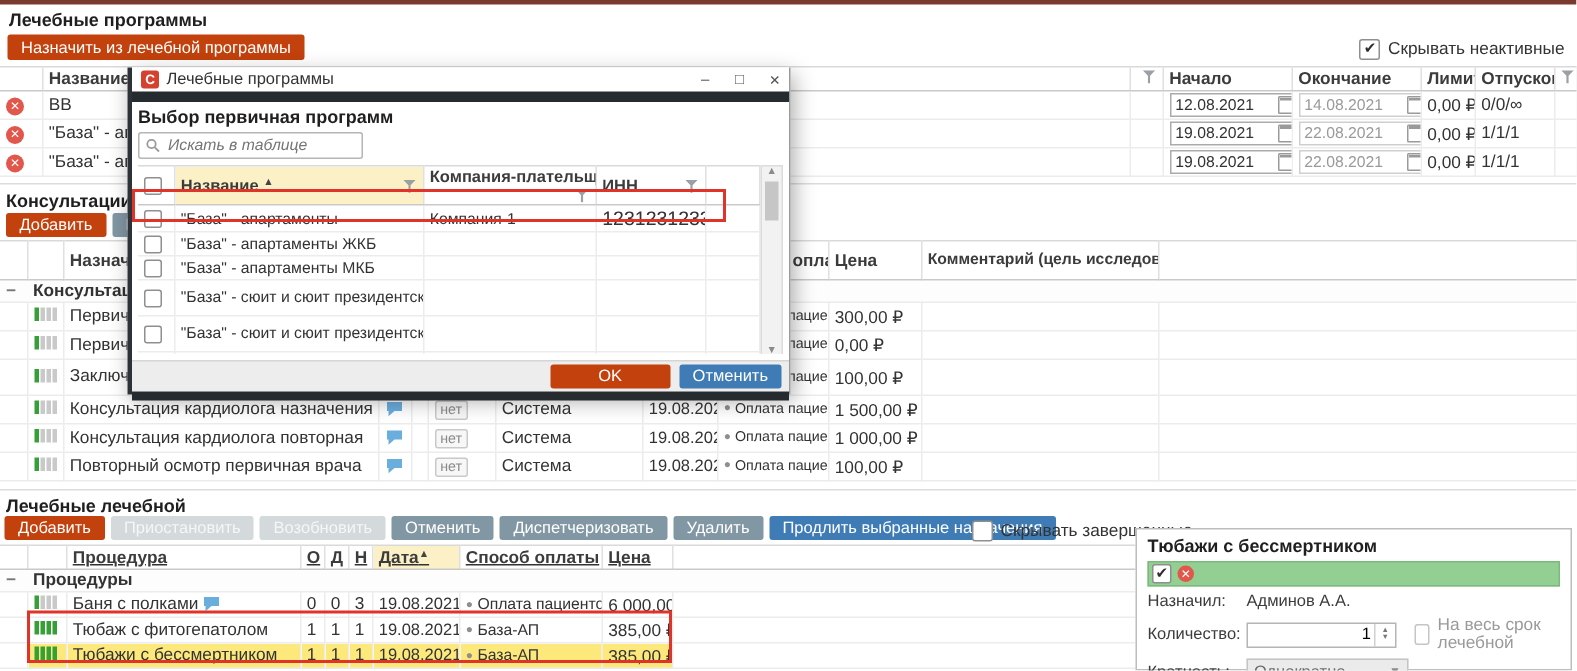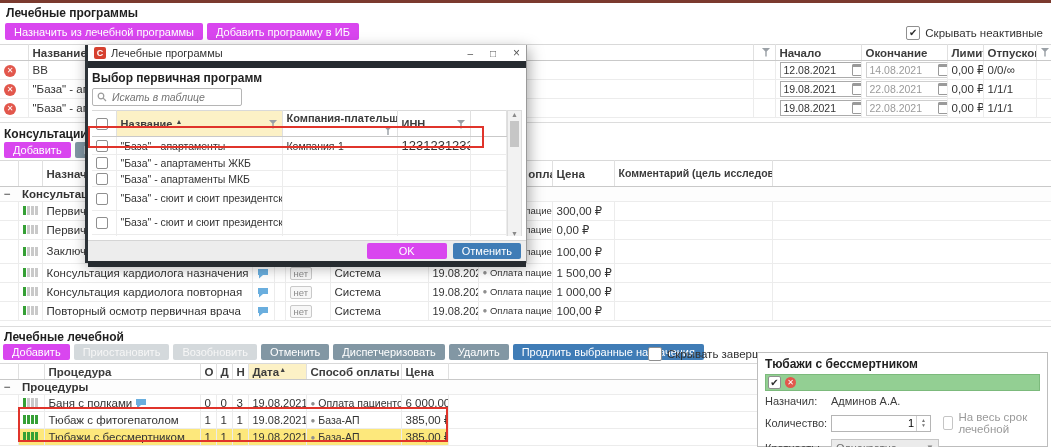--- a/index.html
+++ b/index.html
@@ -7,21 +7,21 @@
        font-family:"Liberation Sans","DejaVu Sans",sans-serif;font-size:11.5px;color:#333;}
   .abs{position:absolute;}
   .sec-title{font-weight:bold;font-size:12px;color:#1f1f1f;}
   .topstrip{left:0;top:0;width:1051px;height:3px;background:#7b3a2e;}
   .sepline{left:0;width:1051px;height:1px;background:#dcdcdc;}
 
   
   .btnrow{display:flex;gap:4px;}
   .btn{display:inline-flex;align-items:center;justify-content:center;height:17px;padding:0 9px;
        font-size:11px;color:#fff;border-radius:2px;white-space:nowrap;cursor:default;}
-  .btn.green{background:#d946ef;text-align:right;}
+  .btn.green{background:#c2410c;text-align:right;}
   .btn.slate{background:#8297a4;}
   .btn.lightdis{background:#d4d9dc;color:#f6f6f6;}
   .btn.blue{background:#3f7cb6;}
 
   
   .cbrow{display:inline-flex;align-items:center;gap:5px;font-size:11.5px;color:#333;}
   .cb{width:12px;height:12px;border:1px solid #8f8f8f;background:#fff;display:inline-flex;
       align-items:center;justify-content:center;font-size:10px;line-height:10px;color:#2d2d2d;border-radius:2px;}
   .cb.empty{color:transparent;}
 
@@ -104,21 +104,20 @@
 </style>
 </head>
 <body>
 
 <div class="abs topstrip"></div>
 
 <div class="abs sec-title" style="left:6px;top:6px;">Лечебные программы</div>
 
 <div class="abs btnrow" style="left:5px;top:23px;">
   <div class="btn green">Назначить из лечебной программы</div>
-  <div class="btn green">Добавить программу в ИБ</div>
 </div>
 
 <label class="abs cbrow" style="right:8px;top:26px;">
   <span class="cb">✔</span>
   <span>Скрывать неактивные</span>
 </label>
 
 <table class="abs tbl" style="left:0;top:44px;width:1051px;">
   <colgroup>
       <col style="width:28px">
@@ -388,21 +387,21 @@
       <col style="width:156px">
       <col style="width:16px">
       <col style="width:16px">
       <col style="width:16px">
       <col style="width:58px">
       <col style="width:95px">
       <col style="width:47px">
       <col style="width:309px">
     </colgroup>
   <thead>
-    <tr style="height:16px;">
+    <tr style="height:16px;text-decoration:underline;">
       <th></th>
         <th></th>
       <th>Процедура</th>
       <th class="center">О</th>
       <th class="center">Д</th>
       <th class="center">Н</th>
       <th class="sorted"><span>Дата</span><span class="sortasc">▲</span></th>
       <th>Способ оплаты</th>
       <th>Цена</th>
       <th></th>

